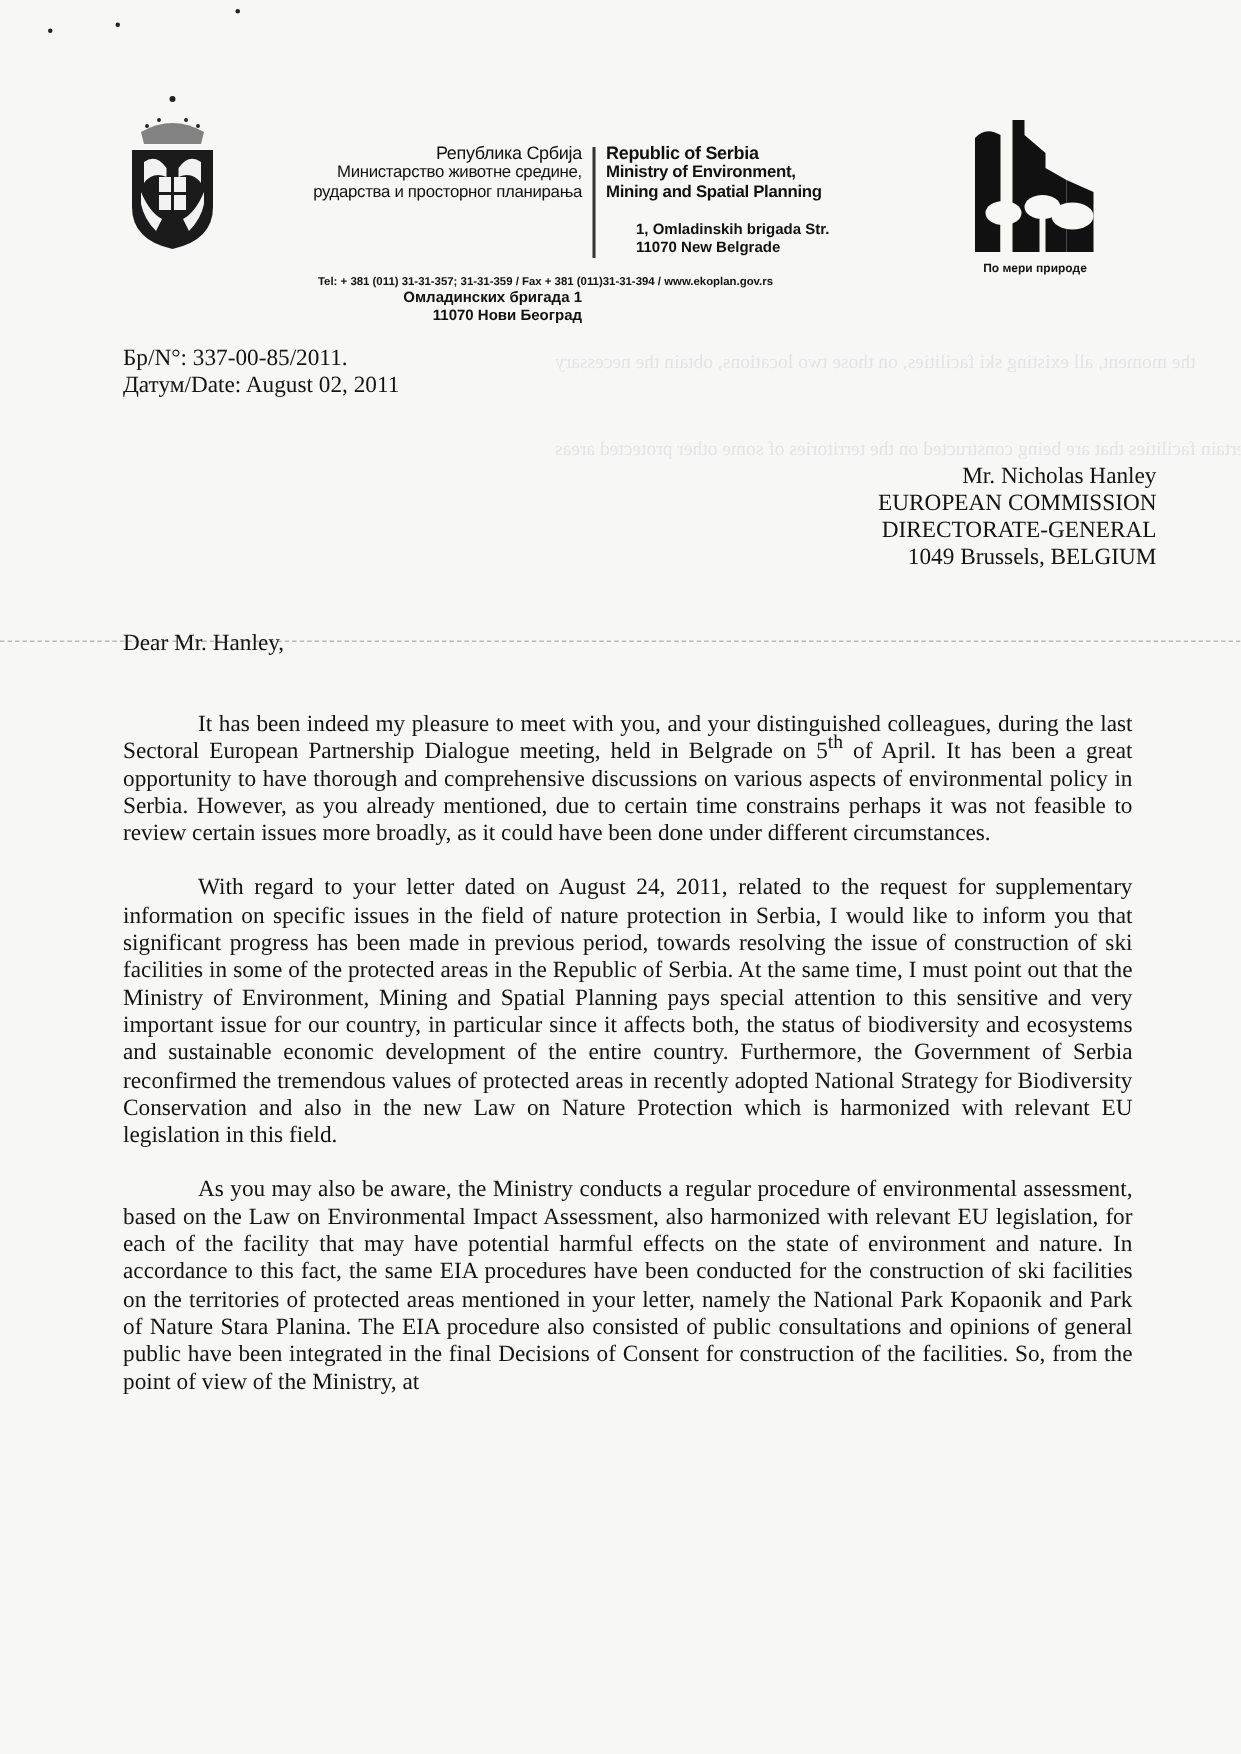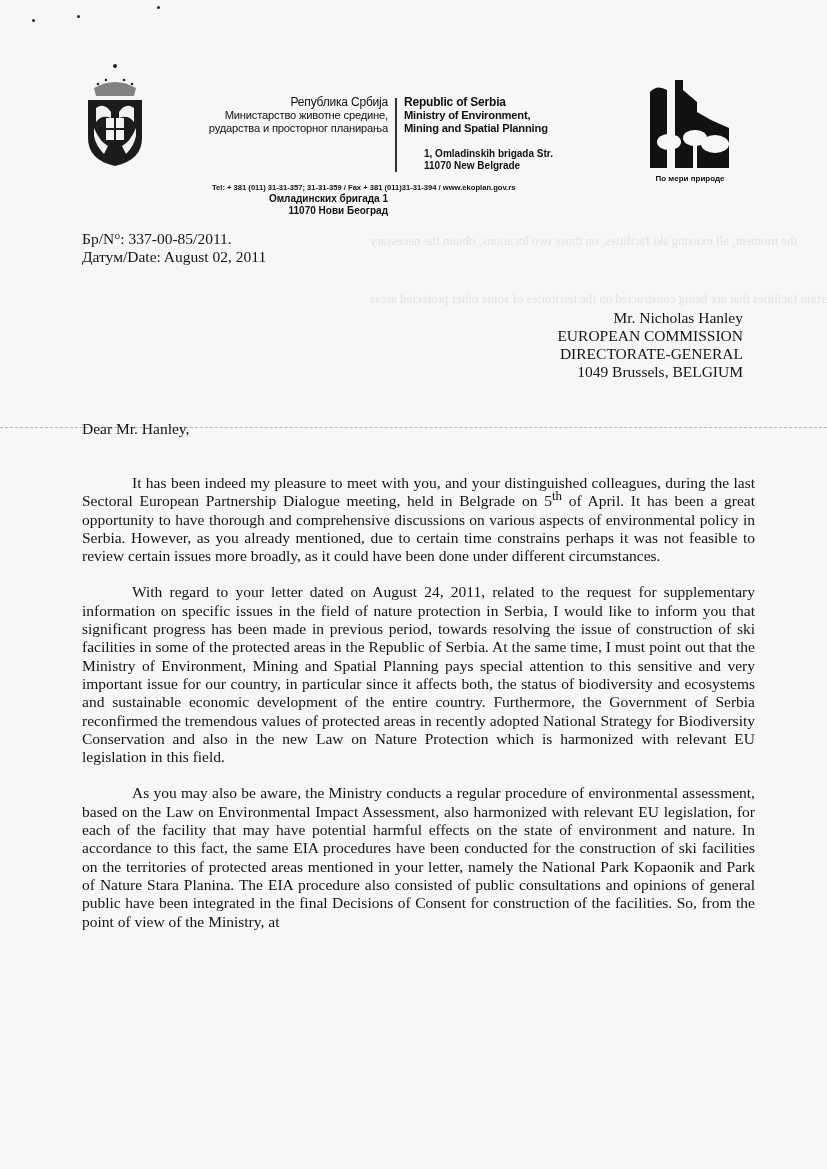--- a/index.html
+++ b/index.html
@@ -28,21 +28,21 @@
   .lh-contact { position: absolute; left: 212px; top: 183px; width: 400px;
     font-family: "Liberation Sans", sans-serif; font-size: 7.6px; font-weight: bold; color: #111; white-space: nowrap; }
   .logo { position: absolute; left: 645px; top: 80px; width: 90px; height: 92px; }
   .logo-caption { position: absolute; left: 640px; top: 174px; width: 100px; text-align: center;
     font-family: "Liberation Sans", sans-serif; font-size: 8px; font-weight: bold; color: #111; }
 
   
   .ref { position: absolute; left: 82px; top: 230px; font-size: 15.5px; line-height: 18px; }
 
   
-  .recipient { position: absolute; right: 84px; top: 309px; text-align: right; font-size: 15.5px; line-height: 18px; }
+  .recipient { position: absolute; right: 56px; top: 309px; text-align: right; font-size: 15.5px; line-height: 18px; }
 
   
   .fold { position: absolute; left: 0; top: 427px; width: 827px; height: 0; border-top: 1.5px dashed #9aa0a6; opacity: 0.7; }
 
   
   .salutation { position: absolute; left: 82px; top: 420px; font-size: 15.5px; }
   .body { position: absolute; left: 82px; top: 474px; width: 673px; font-size: 15.5px; line-height: 18.3px; text-align: justify; }
   .body p { margin: 0 0 18px 0; text-indent: 50px; }
   .body sup { font-size: 13px; line-height: 0; }
 

